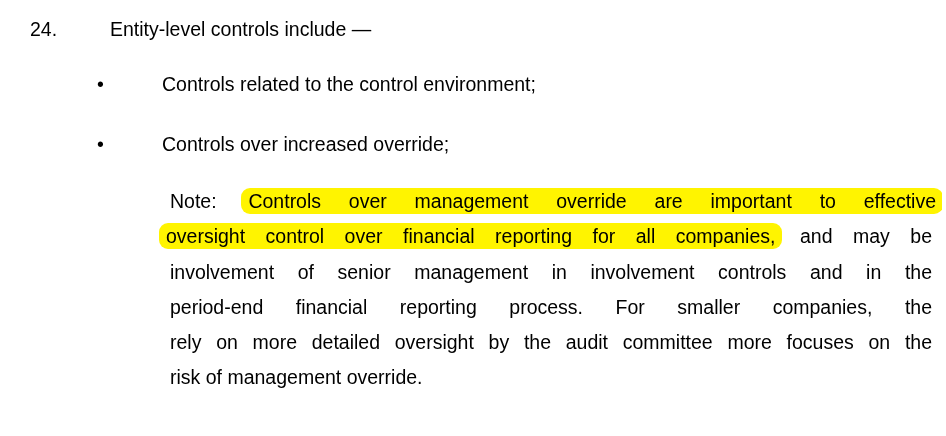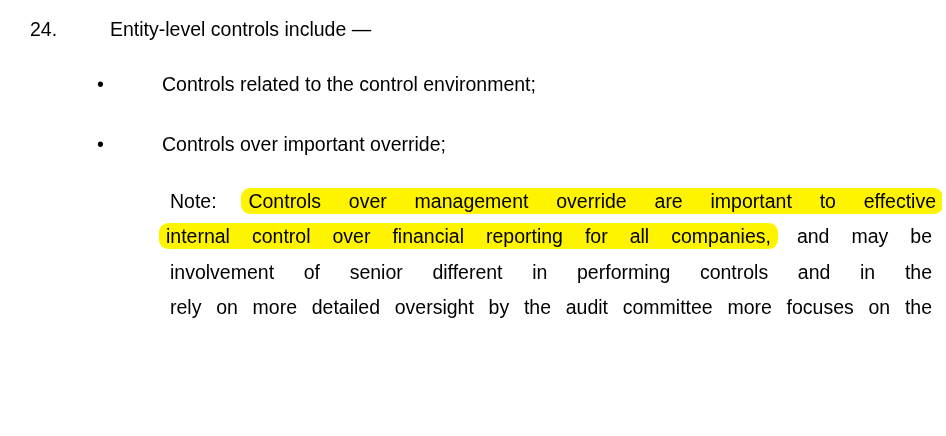--- a/index.html
+++ b/index.html
@@ -52,30 +52,36 @@
 
 <div class="page">
 
   <span class="abs para-number">24.</span>
   <span class="abs para-intro">Entity-level controls include —</span>
 
   <span class="abs bullet-marker b1">•</span>
   <span class="abs bullet-text b1">Controls related to the control environment;</span>
 
   <span class="abs bullet-marker b2">•</span>
-  <span class="abs bullet-text b2">Controls over important override;</span>
+  <span class="abs bullet-text b2">Controls over increased override;</span>
 
   <div class="abs note">
     <div class="note-line">
       <span>Note: </span><span class="hl">Controls over management override are important to effective</span>
     </div>
     <div class="note-line">
-      <span class="hl">internal control over financial reporting for all companies,</span><span> and may be</span>
+      <span class="hl">oversight control over financial reporting for all companies,</span><span> and may be</span>
     </div>
     <div class="note-line">
-      <span>involvement of senior different in performing controls and in the</span>
+      <span>involvement of senior management in involvement controls and in the</span>
+    </div>
+    <div class="note-line">
+      <span>period-end financial reporting process. For smaller companies, the</span>
     </div>
     <div class="note-line">
       <span>rely on more detailed oversight by the audit committee more focuses on the</span>
+    </div>
+    <div class="note-line last">
+      <span>risk of management override.</span>
     </div>
   </div>
 
 </div>
 
 </body></html>

